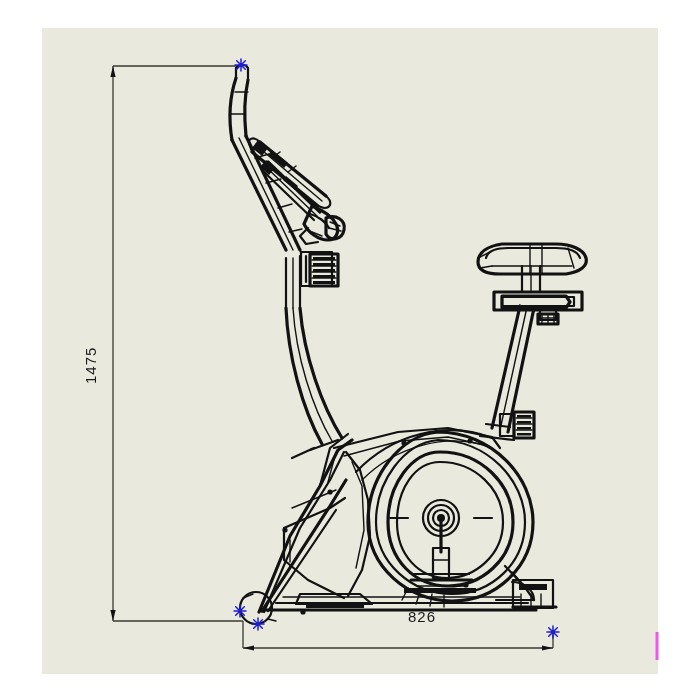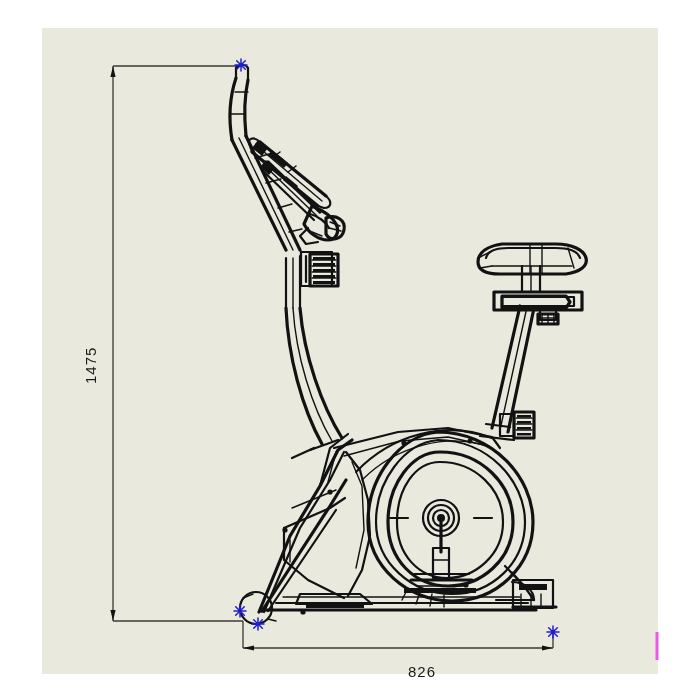--- a/index.html
+++ b/index.html
@@ -42,21 +42,21 @@
     white-space: nowrap;
   }
   #dim-v-text {
     left: 82px;
     top: 384px;
     transform: rotate(-90deg);
     transform-origin: left top;
   }
   #dim-h-text {
     left: 408px;
-    top: 663px;
+    top: 608px;
   }
 </style>
 </head>
 <body>
 
 <div id="root">
 
   <div id="canvas"></div>
 
   <svg id="drawing-svg" viewBox="0 0 700 700" xmlns="http://www.w3.org/2000/svg">

